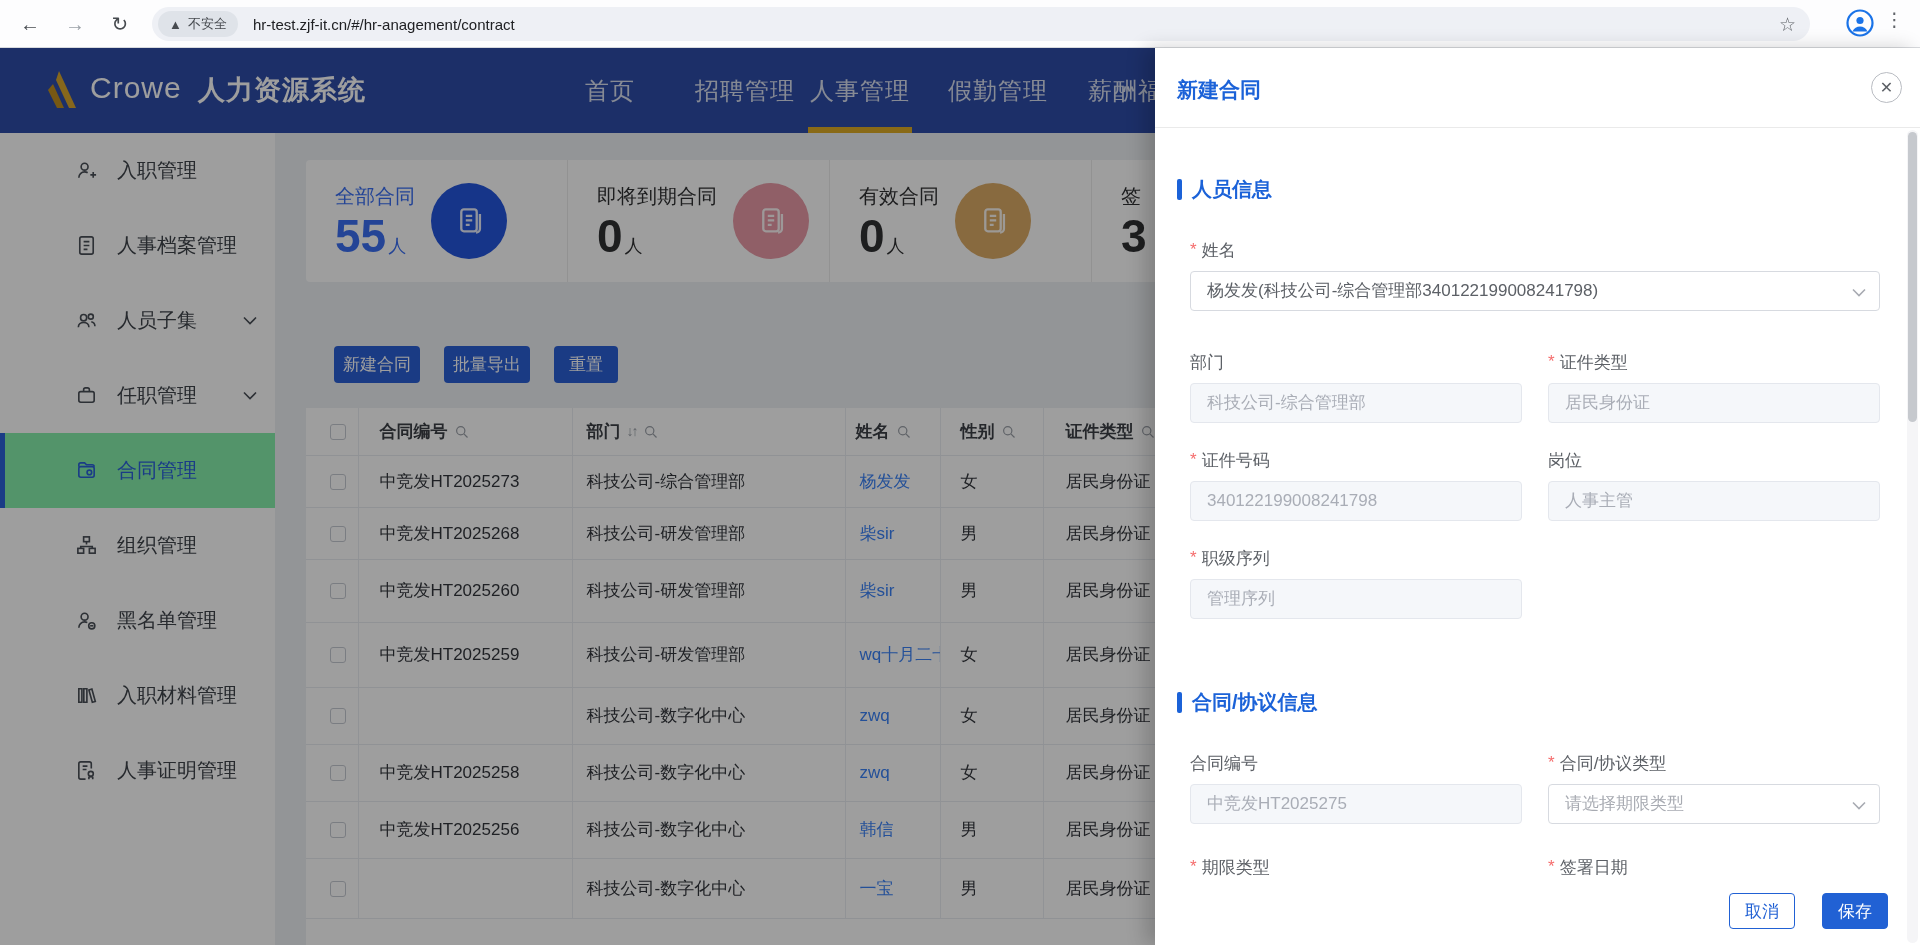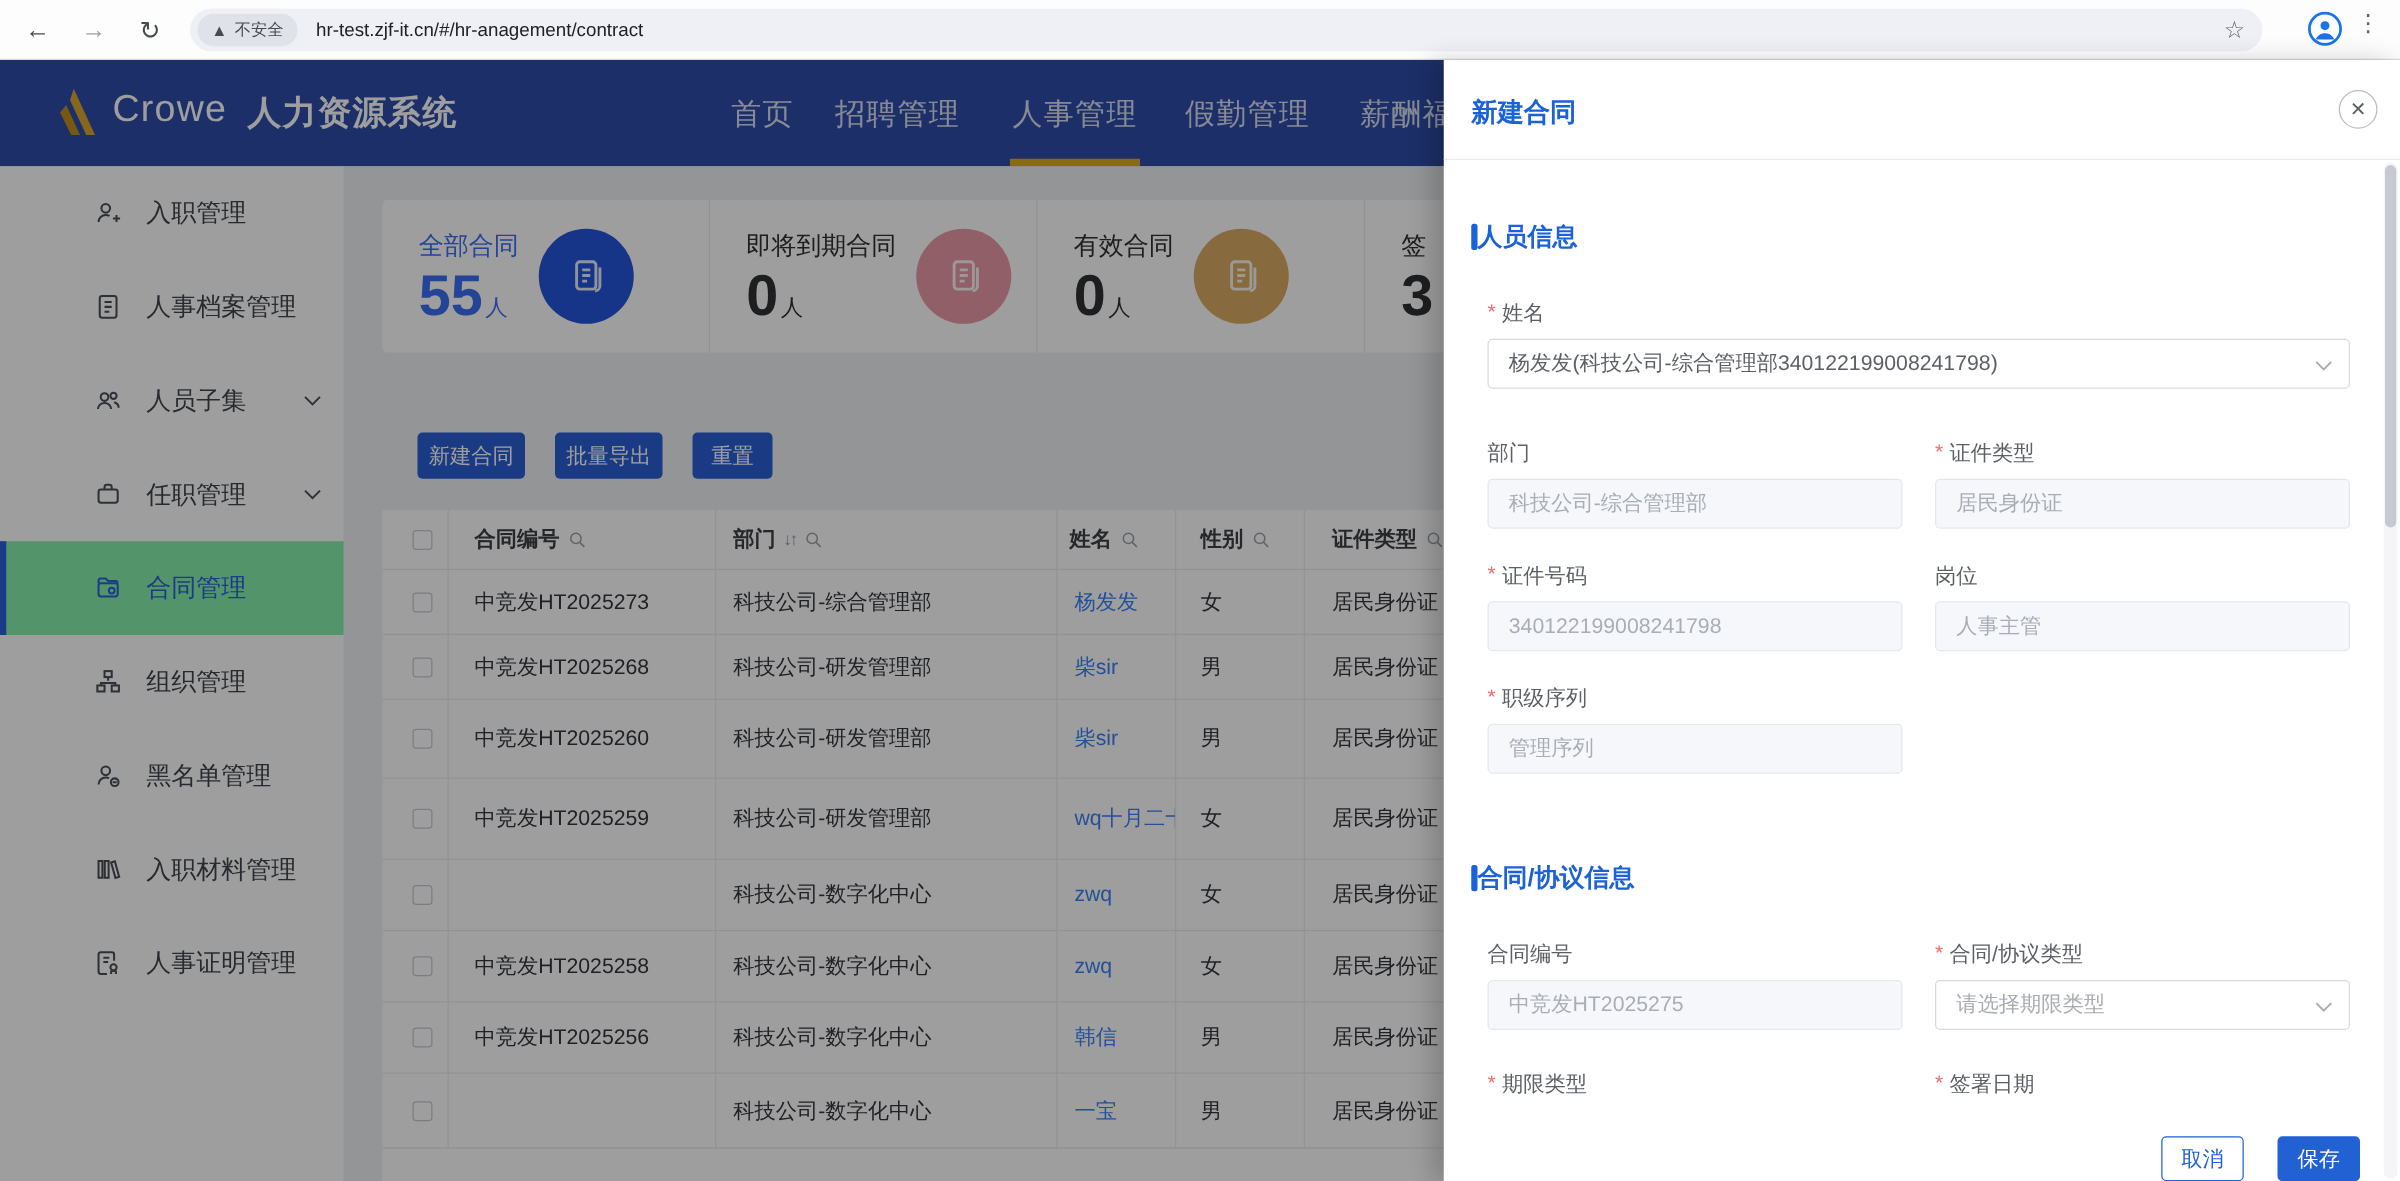--- a/index.html
+++ b/index.html
@@ -65,36 +65,36 @@
   .grid th.col-sex2, .grid td.c-sex { padding-left:20px; }
   .grid th.col-id, .grid td.c-id { padding-left:22px; }
   .cb { display:inline-block; width:16px; height:16px; border:1px solid #c6cad2; border-radius:3px; background:#fff; vertical-align:middle; margin-left:10px; }
 
   
   .drawer { position:absolute; left:1155px; top:0; width:765px; height:897px; background:#fff; z-index:50; box-shadow:-10px 0 18px rgba(0,0,0,0.18); }
   .drawer-header { position:relative; height:80px; border-bottom:1px solid #eaeaea; }
   .drawer-title { position:absolute; left:22px; top:28px; font-size:21px; font-weight:bold; color:#1b62d8; }
   .drawer-close { position:absolute; right:18px; top:24px; width:31px; height:31px; border:1px solid #b9bcc2; border-radius:50%; display:flex; align-items:center; justify-content:center; font-size:16px; color:#5c6066; cursor:pointer; background:#fff; }
   .drawer-body { position:absolute; left:0; right:0; top:80px; bottom:0; overflow:hidden; padding:0 40px 0 22px; }
-  .sec-title { display:flex; align-items:center; font-size:20px; font-weight:bold; color:#1b62d8; }
+  .sec-title { display:flex; align-items:center; gap:10px; font-size:20px; font-weight:bold; color:#1b62d8; }
   .sec-bar { width:5px; height:21px; background:#1b62d8; border-radius:2px; }
   .sec1 { margin-top:48px; }
   .sec2 { margin-top:70px; }
   .fields { margin-left:13px; width:690px; }
   .f-label { display:flex; align-items:center; font-size:17px; color:#5c6066; height:22px; }
   .req { color:#f56c6c; margin-right:5px; font-size:17px; }
   .inp { position:relative; height:40px; border:1px solid #d7dae0; border-radius:4px; background:#fff; font-size:17px; color:#5c6066; line-height:38px; padding:0 34px 0 16px; white-space:nowrap; overflow:hidden; }
   .inp.dis { background:#f5f7fa; border-color:#e4e7ed; color:#a9adb6; padding-right:16px; }
   .inp.ph { color:#a8abb2; }
   .chev { position:absolute; right:13px; top:16px; }
   .row2 { display:flex; gap:26px; }
   .colw { width:332px; }
   .mt-lbl1 { margin-top:36px; } .mt-inp { margin-top:10px; }
   .mt-row { margin-top:26px; } .mt-rowA { margin-top:40px; } .mt-rowD { margin-top:36px; } .mt-rowE { margin-top:32px; }
-  .drawer-footer { position:absolute; right:32px; bottom:0; display:flex; gap:27px; z-index:5; }
+  .drawer-footer { position:absolute; right:32px; bottom:16px; display:flex; gap:27px; z-index:5; }
   .btn-cancel { width:66px; height:36px; background:#fff; border:1px solid #2161d4; color:#2161d4; font-size:17px; border-radius:4px; cursor:pointer; font-family:inherit; }
   .btn-save { width:66px; height:36px; background:#2161d4; border:1px solid #2161d4; color:#fff; font-size:17px; border-radius:4px; cursor:pointer; font-family:inherit; }
   .scrollbar { position:absolute; right:2px; top:82px; bottom:2px; width:11px; background:#f5f5f7; border-radius:6px; }
   .scroll-thumb { position:absolute; right:1px; top:2px; width:9px; height:290px; background:#c6c9ce; border-radius:5px; }
 </style>
 </head>
 <body>
 
 <div class="screen">
 
@@ -125,21 +125,21 @@
     <div class="navbar">
       <div class="logo-mark">
         <svg width="46" height="44" viewBox="0 0 46 44" fill="none">
           <path d="M23 3 L40 40 H33 L20 12 Z" fill="#d9a62e"></path>
           <path d="M17 16 L28 40 H21 L12 22 Z" fill="#c08f1f"></path>
         </svg>
       </div>
       <div class="brand">Crowe</div>
       <div class="app-title">人力资源系统</div>
       <div class="nav-item" style="left:585px;">首页</div>
-      <div class="nav-item" style="left:668px;">招聘管理</div>
+      <div class="nav-item" style="left:695px;">招聘管理</div>
       <div class="nav-item active" style="left:810px;">人事管理</div>
       <div class="nav-item" style="left:948px;">假勤管理</div>
       <div class="nav-item" style="left:1088px;">薪酬福</div>
     </div>
 
     <div class="sidebar">
       <div class="side-item">
         <svg width="23" height="23" viewBox="0 0 24 24" fill="none" stroke-width="1.7">
           <circle cx="10" cy="8" r="3.6"></circle>
             <path d="M4 19.5c0-3.4 2.7-6 6-6 1.2 0 2.3.3 3.2.9"></path>

